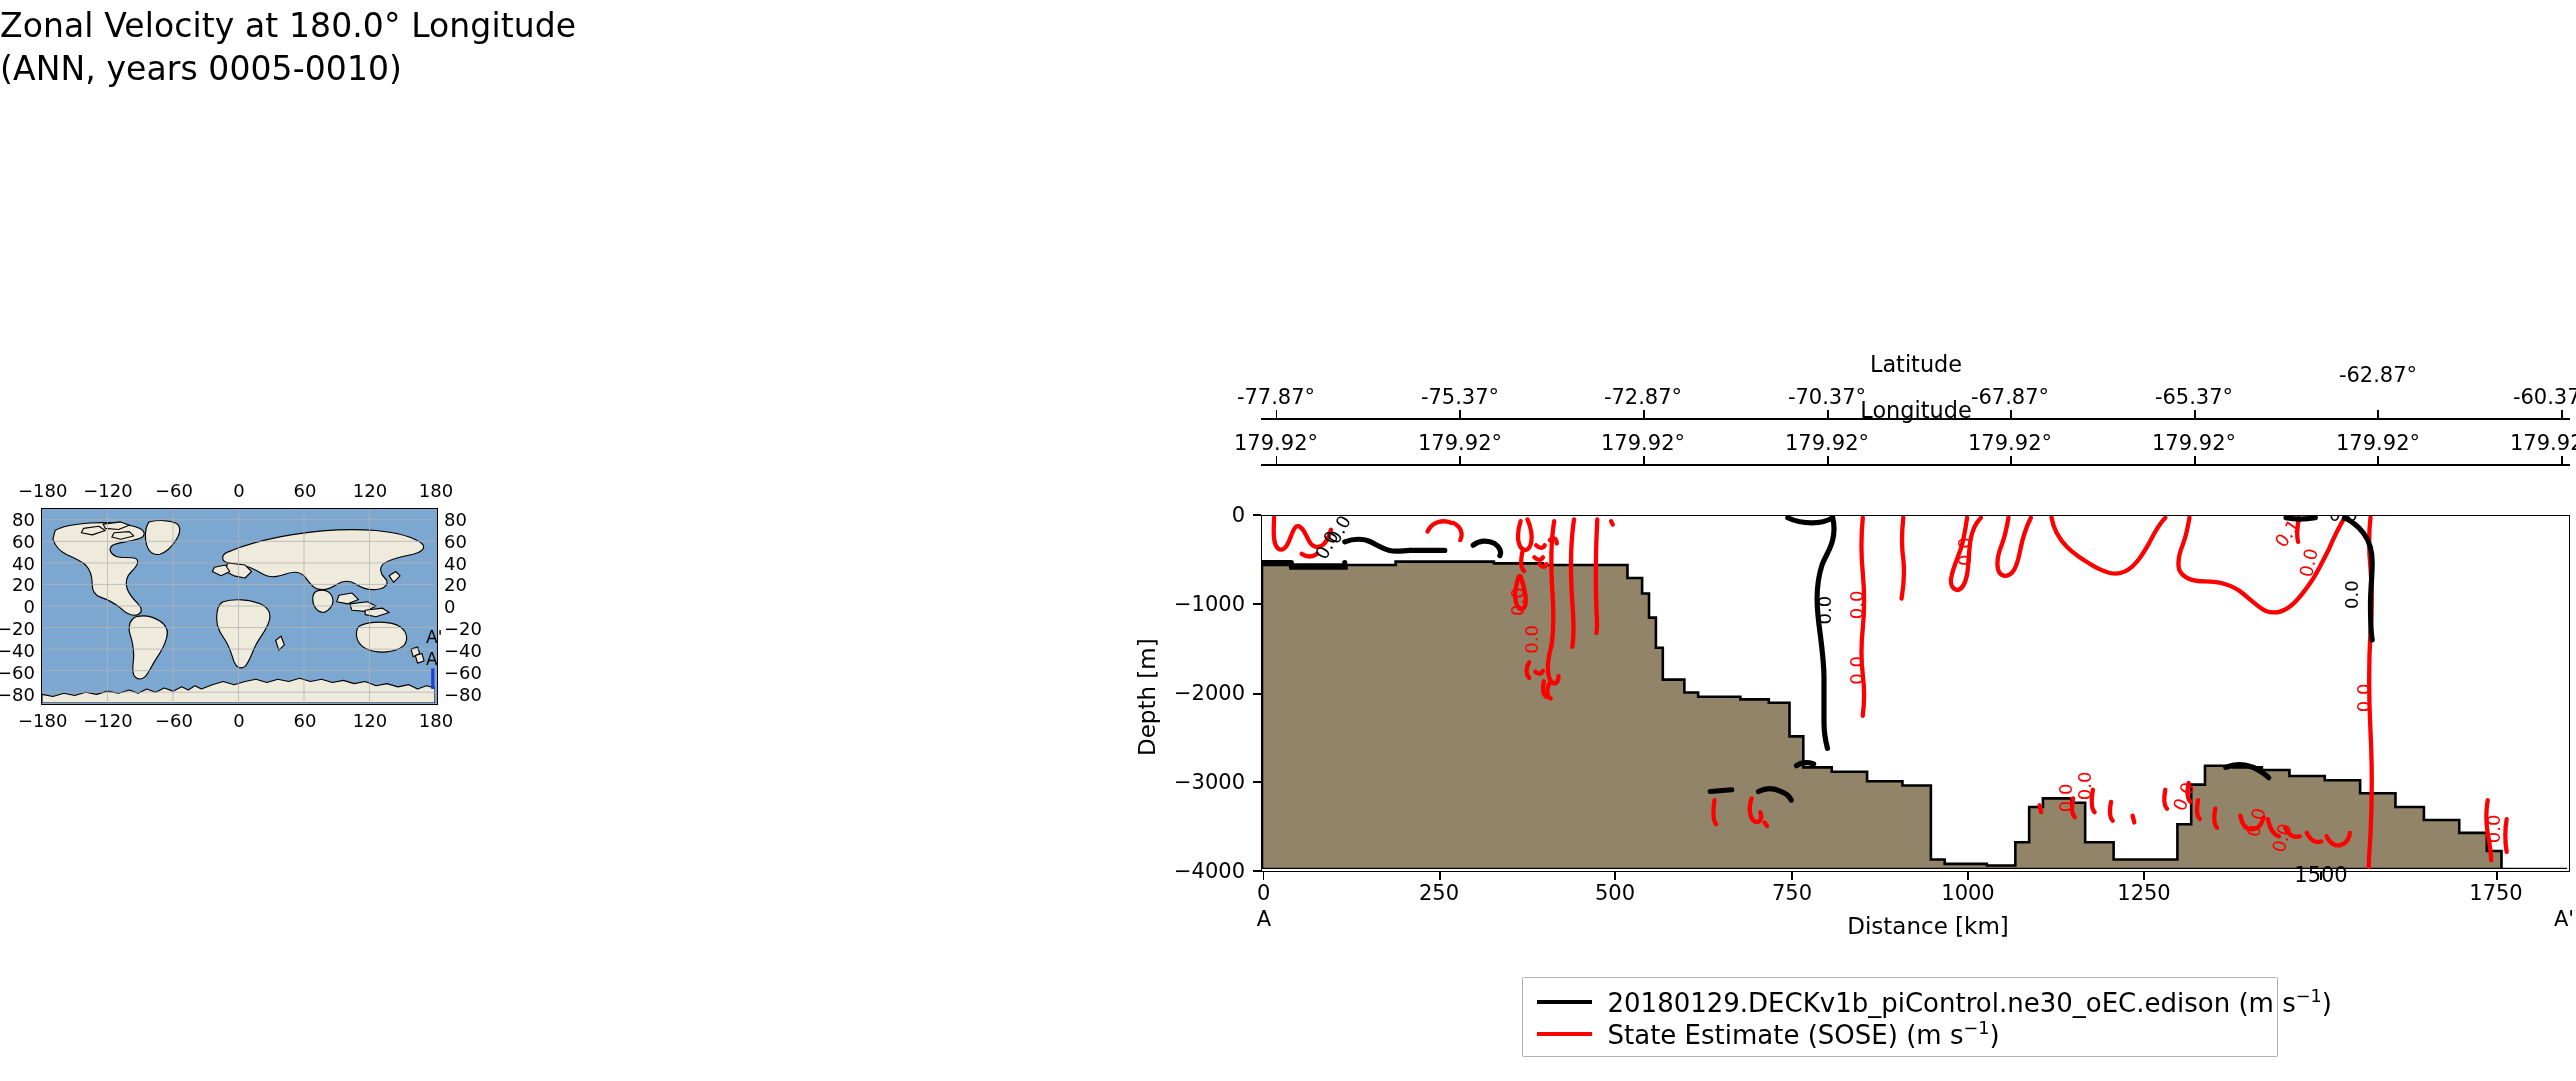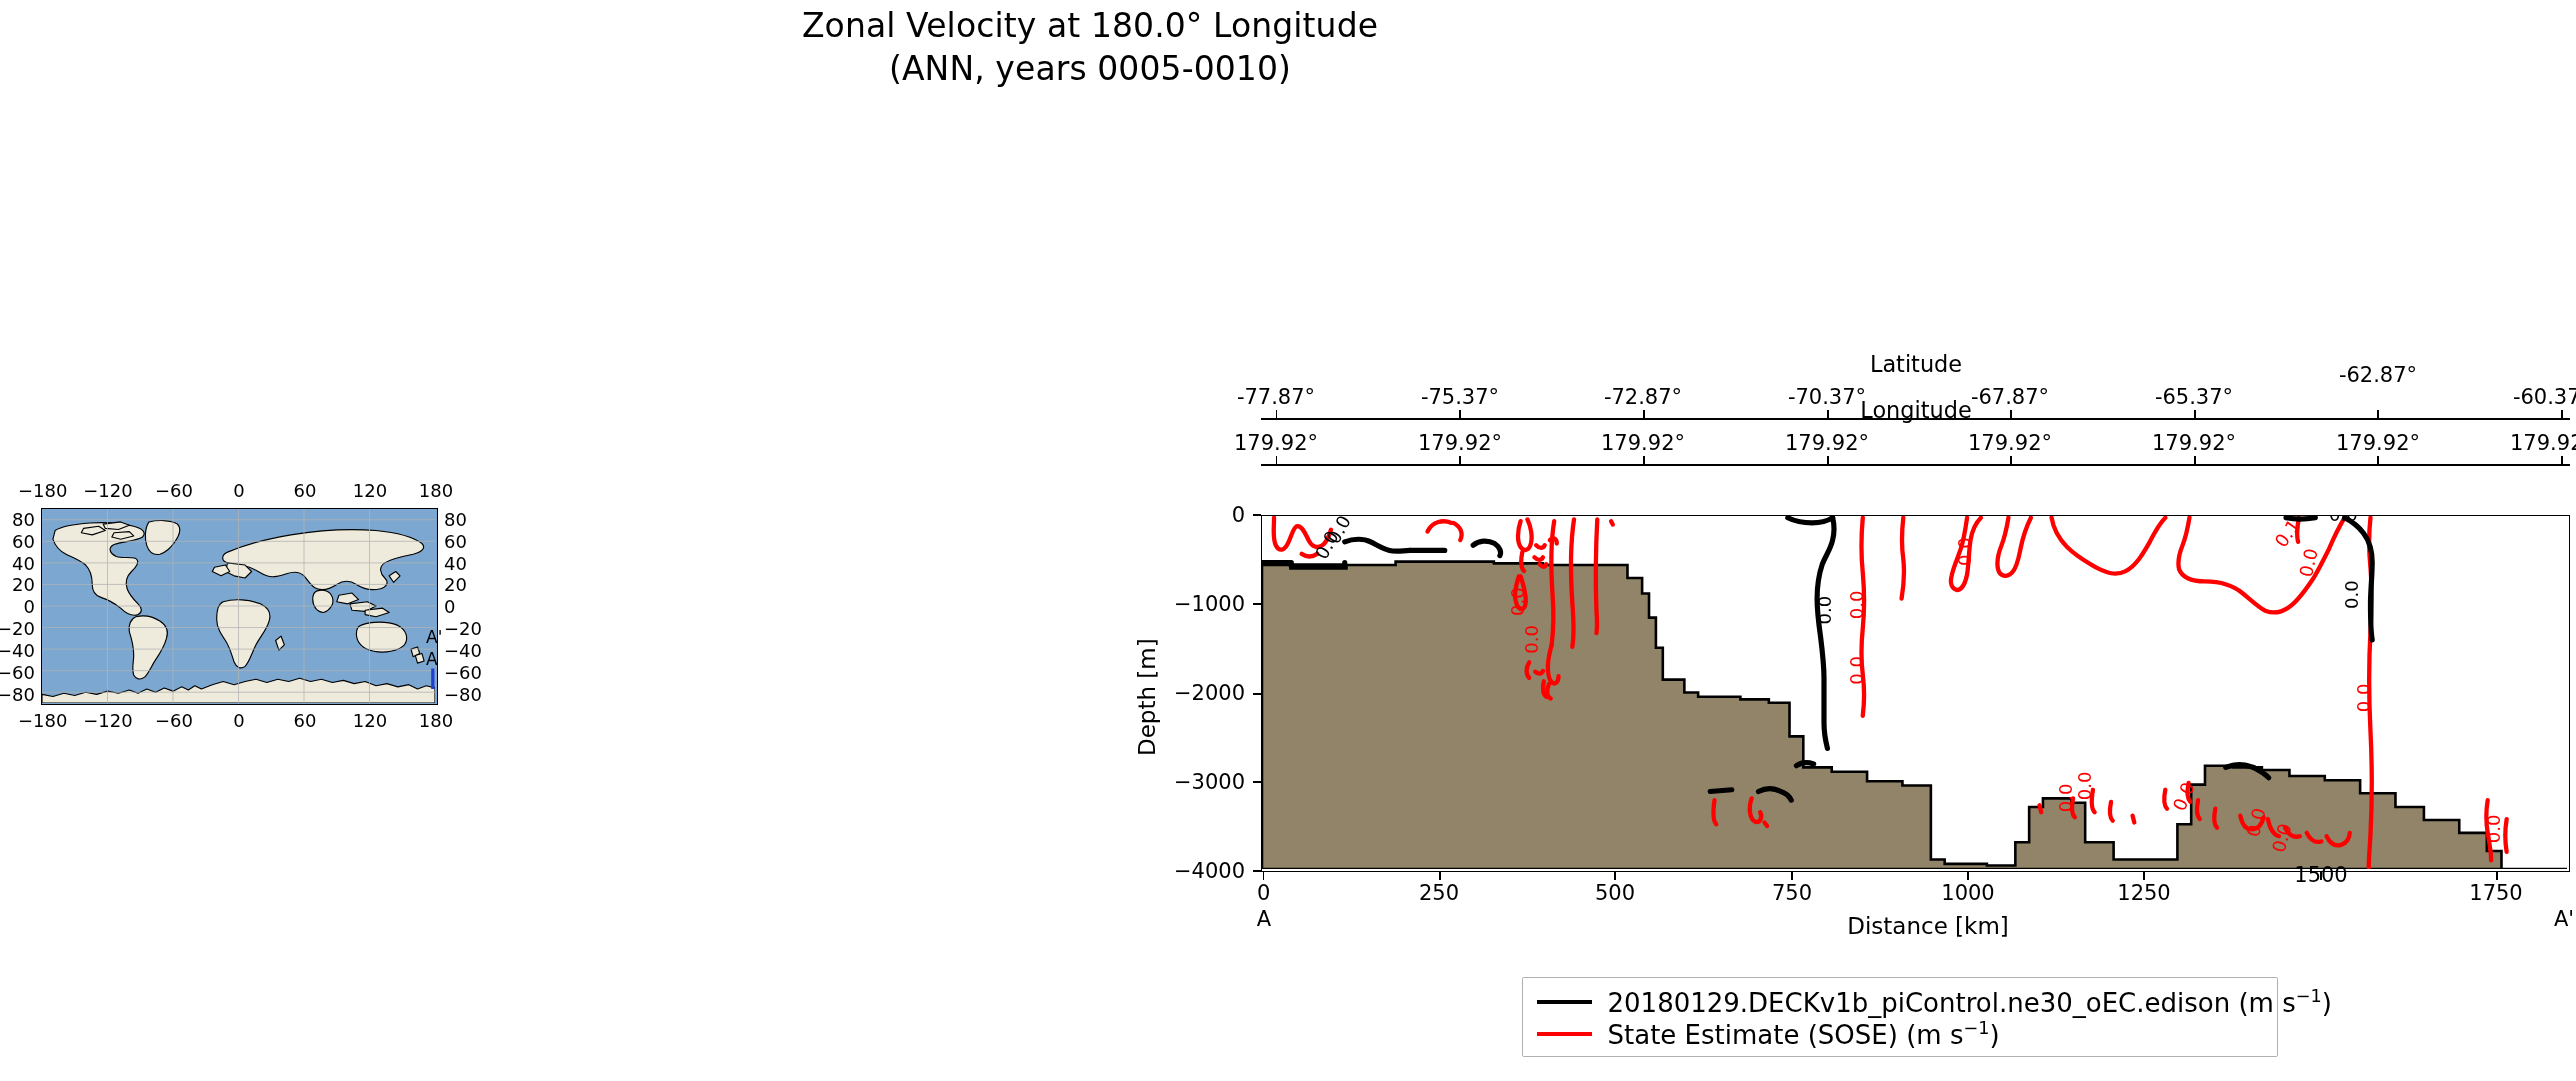--- a/index.html
+++ b/index.html
@@ -15,21 +15,20 @@
     color: #000000;
     overflow: hidden;
   }
 
   
   #figure-title {
     position: absolute;
     left: 0;
     top: 5.2px;
     width: 2180px;
-    text-align: center;
     line-height: 1.30;
   }
   #figure-title .t-line {
     display: block;
     font-size: 33px;
     font-weight: 400;
     letter-spacing: 0.1px;
   }
 
   

